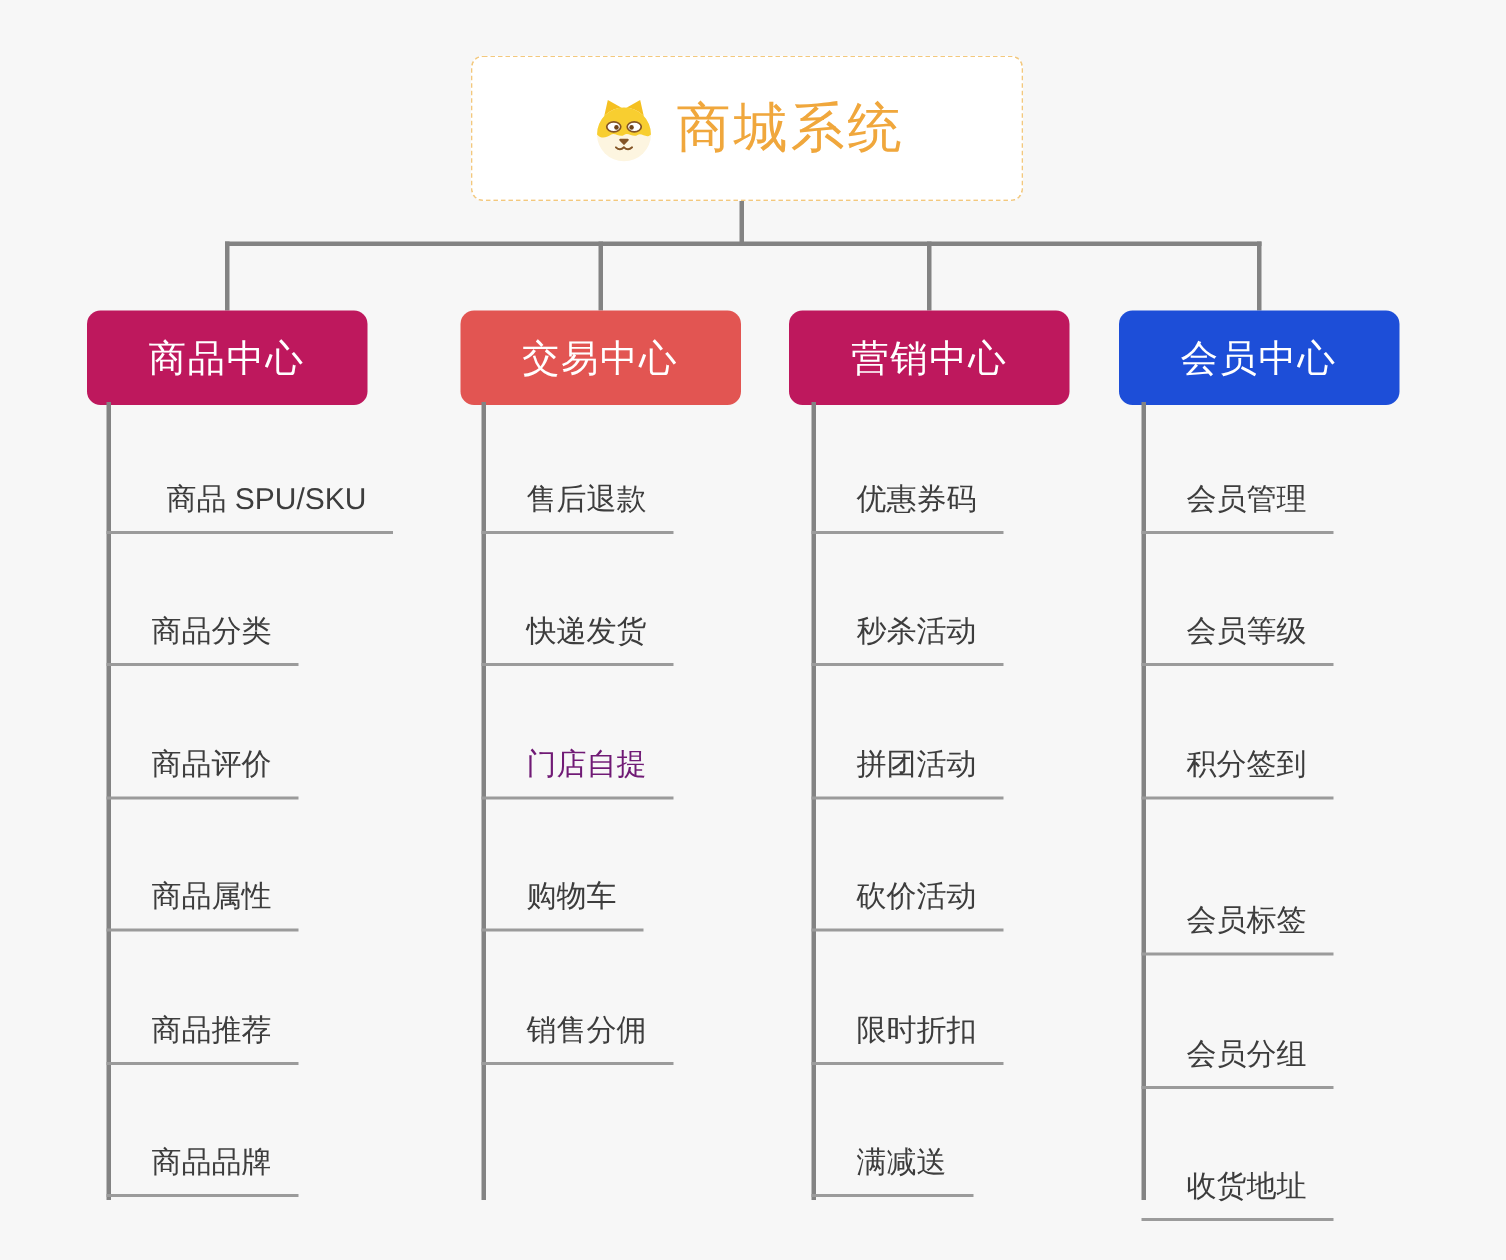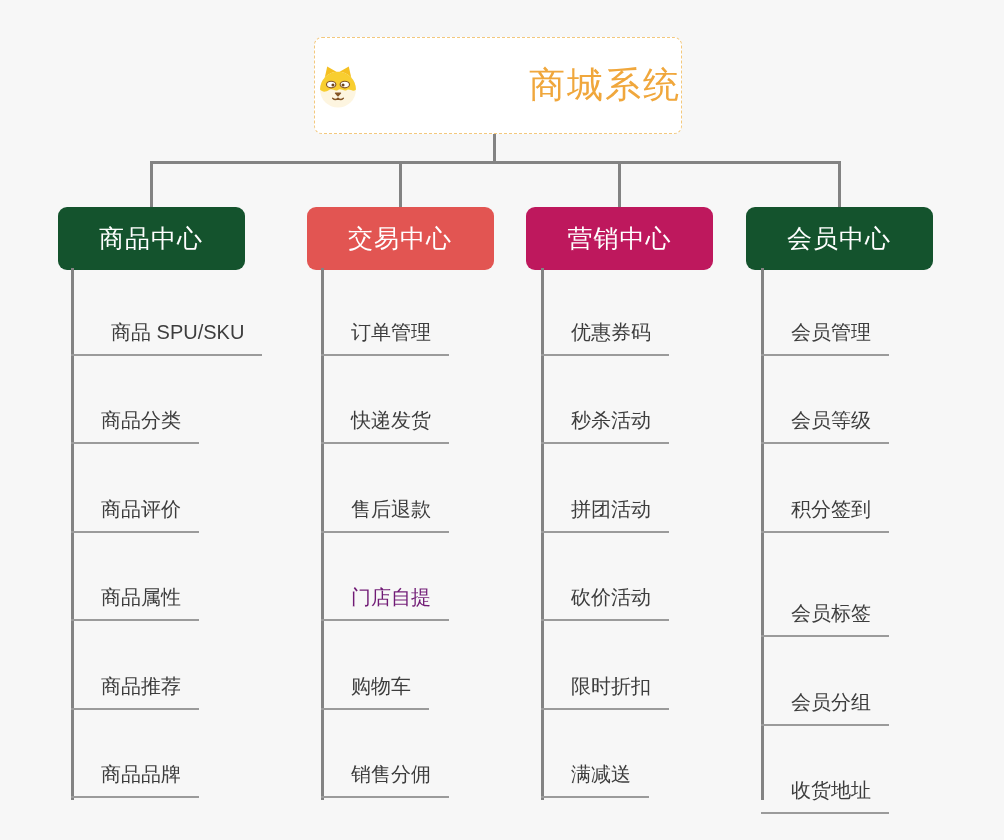--- a/index.html
+++ b/index.html
@@ -7,21 +7,21 @@
     position:relative;
     width:1004px;height:840px;
     background:#f7f7f7;
     font-family:"Liberation Sans","DejaVu Sans",sans-serif;
     overflow:hidden;
   }
   
   .root{
     position:absolute;left:314px;top:37px;width:368px;height:97px;
     background:#ffffff;border:1px dashed #f3c87d;border-radius:8px;
-    display:flex;align-items:center;justify-content:space-between;gap:12px;
+    display:flex;align-items:center;justify-content:center;gap:12px;
     box-sizing:border-box;cursor:default;
   }
   .root-title{font-size:36px;letter-spacing:2px;font-weight:400;}
   .dog{width:46px;height:46px;display:block;}
   
   .cline{position:absolute;background:#838383;}
   
   .branch-box{
     position:absolute;top:207px;width:187px;height:63px;
     border-radius:9px;display:flex;align-items:center;justify-content:center;
@@ -65,21 +65,21 @@
       <div class="cline" style="left: 492.5px; top: 134px; width: 3px; height: 30px; background: rgb(131, 131, 131);"></div>
       <div class="cline" style="left: 149.5px; top: 161px; width: 691px; height: 3px; background: rgb(131, 131, 131);"></div>
       <div class="cline" style="left: 149.5px; top: 161px; width: 3px; height: 46px; background: rgb(131, 131, 131);"></div>
       <div class="cline" style="left: 398.5px; top: 161px; width: 3px; height: 46px; background: rgb(131, 131, 131);"></div>
       <div class="cline" style="left: 618px; top: 161px; width: 3px; height: 46px; background: rgb(131, 131, 131);"></div>
       <div class="cline" style="left: 837.5px; top: 161px; width: 3px; height: 46px; background: rgb(131, 131, 131);"></div>
     </div>
 
   <div id="branches">
   <div class="branch-wrap">
-    <div class="branch-box" style="left: 57.5px; background: #14532d;">
+    <div class="branch-box" style="left: 57.5px; background: #be185d;">
       <span>商品中心</span>
     </div>
     <div class="vline" style="left: 71px; background: rgb(131, 131, 131);"></div>
     <div class="items" style="left: 71px;">
   <div class="item" style="border-bottom-color: rgb(155, 155, 155); color: rgb(61, 61, 61); padding-left: 40px;">
     <span>商品 SPU/SKU</span>
   </div>
 
   <div class="item" style="border-bottom-color: rgb(155, 155, 155); color: rgb(61, 61, 61);">
     <span>商品分类</span>
@@ -102,30 +102,27 @@
   </div>
 </div>
   </div>
 
   <div class="branch-wrap">
     <div class="branch-box" style="left: 306.5px; background: rgb(226, 85, 82);">
       <span>交易中心</span>
     </div>
     <div class="vline" style="left: 321px; background: rgb(131, 131, 131);"></div>
     <div class="items" style="left: 321px;">
-  <div class="item" style="border-bottom-color: rgb(155, 155, 155); color: rgb(61, 61, 61);">
-    <span>订单管理</span>
+
+  <div class="item" style="border-bottom-color: rgb(155, 155, 155); color: rgb(61, 61, 61);">
+    <span>售后退款</span>
   </div>
 
   <div class="item" style="border-bottom-color: rgb(155, 155, 155); color: rgb(61, 61, 61);">
     <span>快递发货</span>
-  </div>
-
-  <div class="item" style="border-bottom-color: rgb(155, 155, 155); color: rgb(61, 61, 61);">
-    <span>售后退款</span>
   </div>
 
   <div class="item" style="border-bottom-color: rgb(155, 155, 155); color: #701a75;">
     <span>门店自提</span>
   </div>
 
   <div class="item" style="border-bottom-color: rgb(155, 155, 155); color: rgb(61, 61, 61);">
     <span>购物车</span>
   </div>
 
@@ -161,21 +158,21 @@
     <span>限时折扣</span>
   </div>
 
   <div class="item" style="border-bottom-color: rgb(155, 155, 155); color: rgb(61, 61, 61);">
     <span>满减送</span>
   </div>
 </div>
   </div>
 
   <div class="branch-wrap">
-    <div class="branch-box" style="left: 745.5px; background: #14532d;">
+    <div class="branch-box" style="left: 745.5px; background: #1d4ed8;">
       <span>会员中心</span>
     </div>
     <div class="vline" style="left: 761px; background: rgb(131, 131, 131);"></div>
     <div class="items" style="left: 761px;">
   <div class="item" style="border-bottom-color: rgb(155, 155, 155); color: rgb(61, 61, 61);">
     <span>会员管理</span>
   </div>
 
   <div class="item" style="border-bottom-color: rgb(155, 155, 155); color: rgb(61, 61, 61);">
     <span>会员等级</span>

